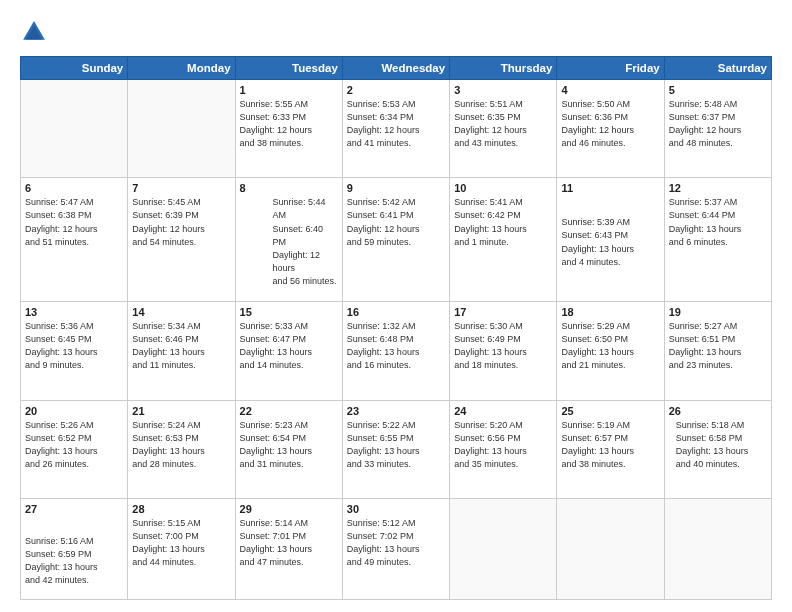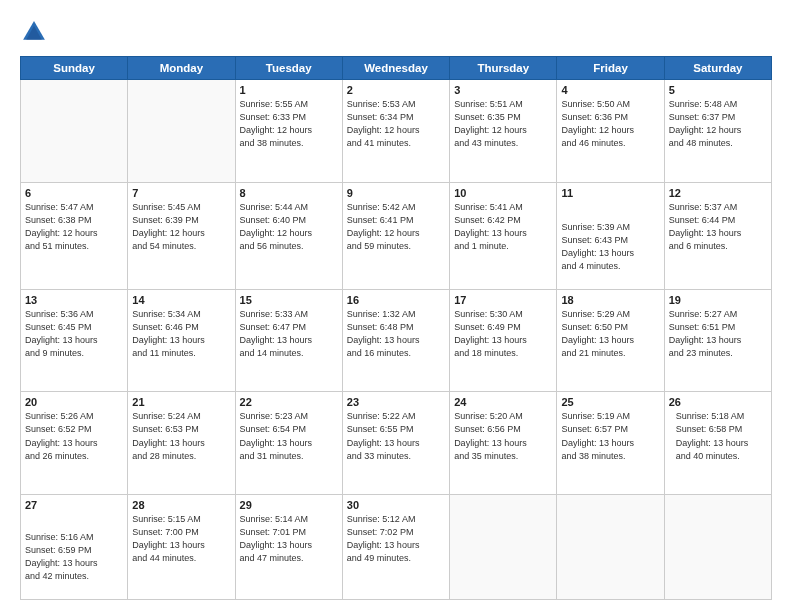--- a/index.html
+++ b/index.html
@@ -61,21 +61,21 @@
       border-collapse: collapse;
       width: 100%;
       table-layout: fixed;
     }
     .calendar th {
       background: #2a6db5;
       color: #fff;
       font-size: 11.5px;
       font-weight: bold;
       padding: 5px 4px;
-      text-align: center;
+      text-align: right;
       border: 1px solid #1a5a9a;
     }
     .calendar td {
       border: 1px solid #ccc;
       vertical-align: top;
       padding: 4px 4px 3px 4px;
       font-size: 9.5px;
       color: #333;
       height: 90px;
     }
@@ -178,21 +178,21 @@
           </td>
           <td>
             <span class="day-num">7</span>
             <div class="day-info" style="white-space: pre-line;">Sunrise: 5:45 AM
 Sunset: 6:39 PM
 Daylight: 12 hours
 and 54 minutes.</div>
           </td>
           <td>
             <span class="day-num">8</span>
-            <div class="day-info" style="white-space: pre-line;">Sunrise: 5:44 AM
+            <div class="day-info" style="white-space: pre-line; margin-left: 33px;">Sunrise: 5:44 AM
 Sunset: 6:40 PM
 Daylight: 12 hours
 and 56 minutes.</div>
           </td>
           <td>
             <span class="day-num">9</span>
             <div class="day-info" style="white-space: pre-line;">Sunrise: 5:42 AM
 Sunset: 6:41 PM
 Daylight: 12 hours
 and 59 minutes.</div>

